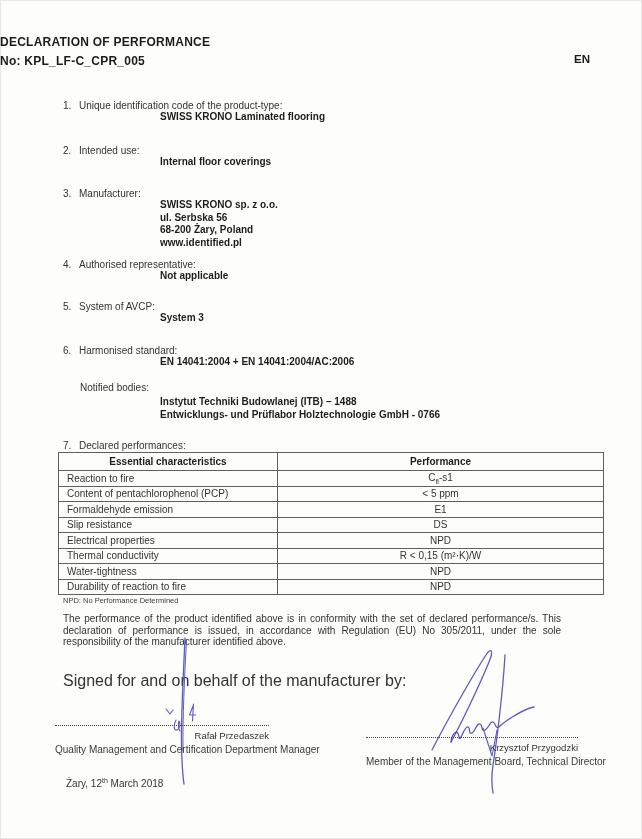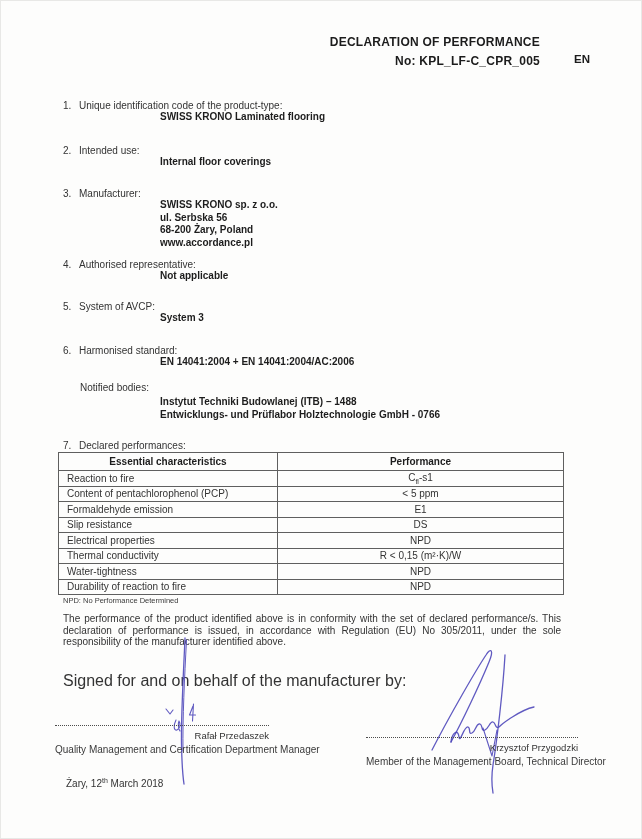--- a/index.html
+++ b/index.html
@@ -4,36 +4,36 @@
 <style>
   html,body{margin:0;padding:0;}
   .page{
     position:relative; width:642px; height:839px;
     background:#fdfdfc; overflow:hidden;
     font-family:"Liberation Sans", sans-serif; color:#2b2b2b;
     box-shadow:inset 0 0 0 1px #e8e8e6;
   }
   .title-block{
     position:absolute; top:33px; left:0; width:540px;
-    text-align:right; font-weight:bold; font-size:12px;
+    text-align:left; font-weight:bold; font-size:12px;
     line-height:19px; letter-spacing:.25px; color:#1c1c1c;
   }
   .lang{
     position:absolute; top:53px; left:574px;
     font-weight:bold; font-size:11.5px; color:#1c1c1c;text-align:right;
   }
   .item{ position:absolute; left:63px; font-size:10px; color:#333; width:520px;}
   .item .num{ display:inline-block; width:16px; }
   .item .vals{ margin-left:97px; font-weight:bold;
     line-height:12.5px; color:#1d1d1d; }
   .notified{ position:absolute; left:80px; top:382px; font-size:10px; color:#333;}
   .notified .vals{ margin-left:80px; margin-top:3px; font-weight:bold;
     line-height:12.5px; color:#1d1d1d; }
   table.perf{
-    position:absolute; left:58px; top:452px; width:506px;
+    position:absolute; left:58px; top:452px; width:546px;
     border-collapse:collapse; font-size:10px; table-layout:fixed;
   }
   table.perf th, table.perf td{ border:1px solid #5f5f5f; padding:0 6px; }
   table.perf th{ font-weight:bold; text-align:center; height:17px; color:#1d1d1d;}
   table.perf col.colA{ width:219px; }
   table.perf td{ height:14.5px; color:#333;margin-top:48px; }
   table.perf td.c1{ text-align:left; padding-left:8px; }
   table.perf td.c2{ text-align:center; }
   table.perf sub{ font-size:7px; }
   .footnote{ position:absolute; left:63px; top:596px; font-size:7.5px; color:#3a3a3a; }
@@ -79,21 +79,21 @@
         <div>Internal floor coverings</div>
       </div>
   </div>
 
   <div class="item" style="top:188px">
     <span class="num">3.</span><span>Manufacturer:</span>
     <div class="vals">
       <div>SWISS KRONO sp. z o.o.</div>
       <div>ul. Serbska 56</div>
       <div>68-200 Żary, Poland</div>
-      <div>www.accordance.pl</div>
+      <div>www.identified.pl</div>
     </div>
   </div>
 
   <div class="item" style="top:259px">
     <span class="num">4.</span><span>Authorised representative:</span>
     <div class="vals">
         <div>Not applicable</div>
       </div>
   </div>
 

